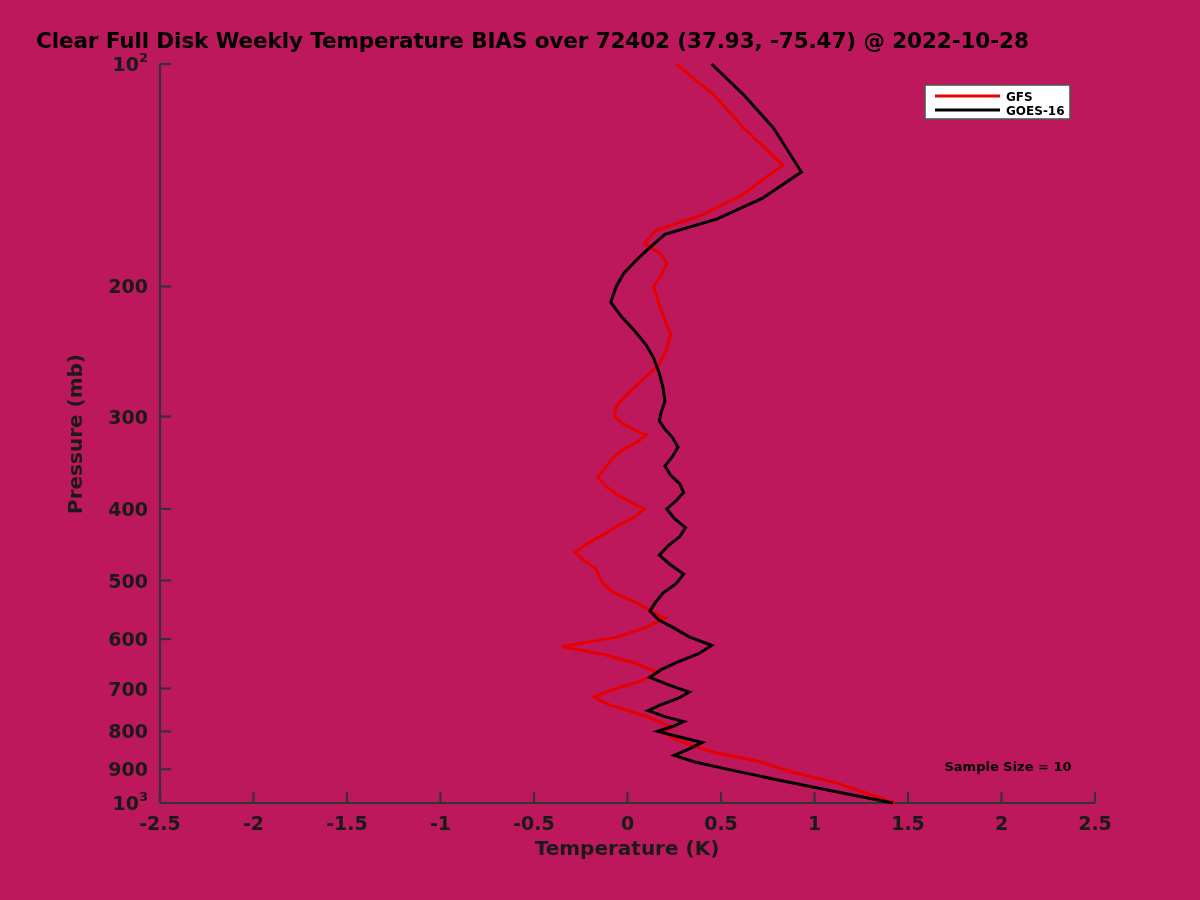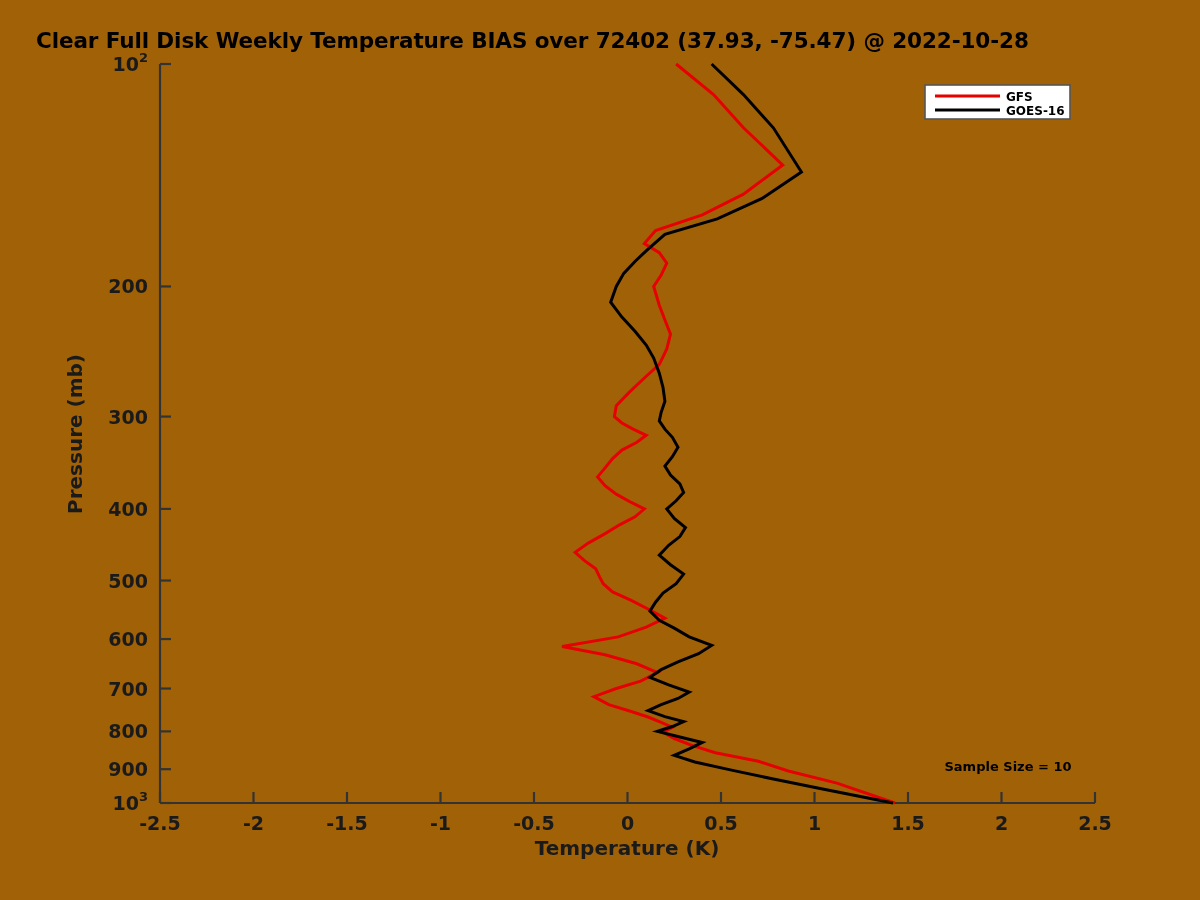--- a/index.html
+++ b/index.html
@@ -10,21 +10,21 @@
   body {
     width: 1200px;
     height: 900px;
     font-family: "DejaVu Sans", sans-serif;
     overflow: hidden;
   }
   #figure {
     position: relative;
     width: 1200px;
     height: 900px;
-    background: #a16207;
+    background: #be185d;
   }
   #chart-title {
     position: absolute;
     left: 36px;
     top: 28px;
     width: 1260px;
     font-size: 21.5px;
     font-weight: bold;
     color: #000000;
     white-space: nowrap;

